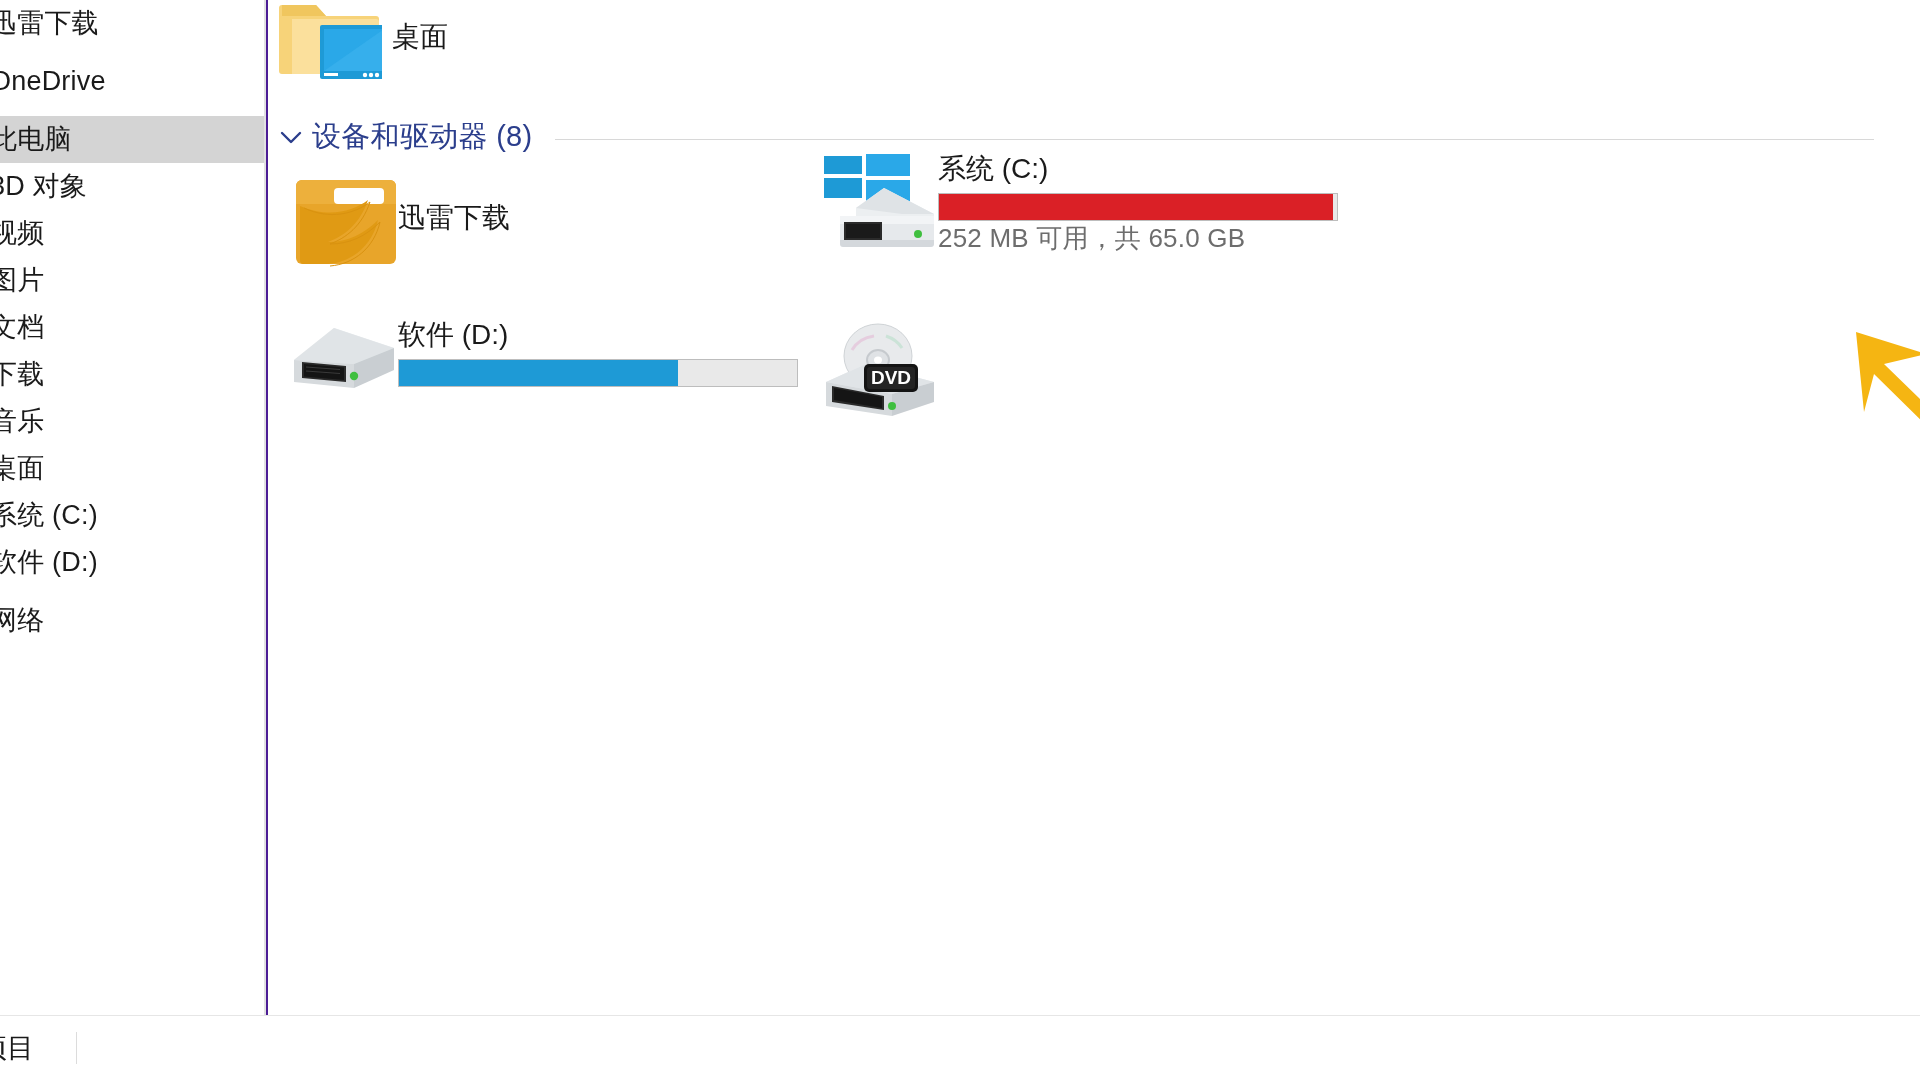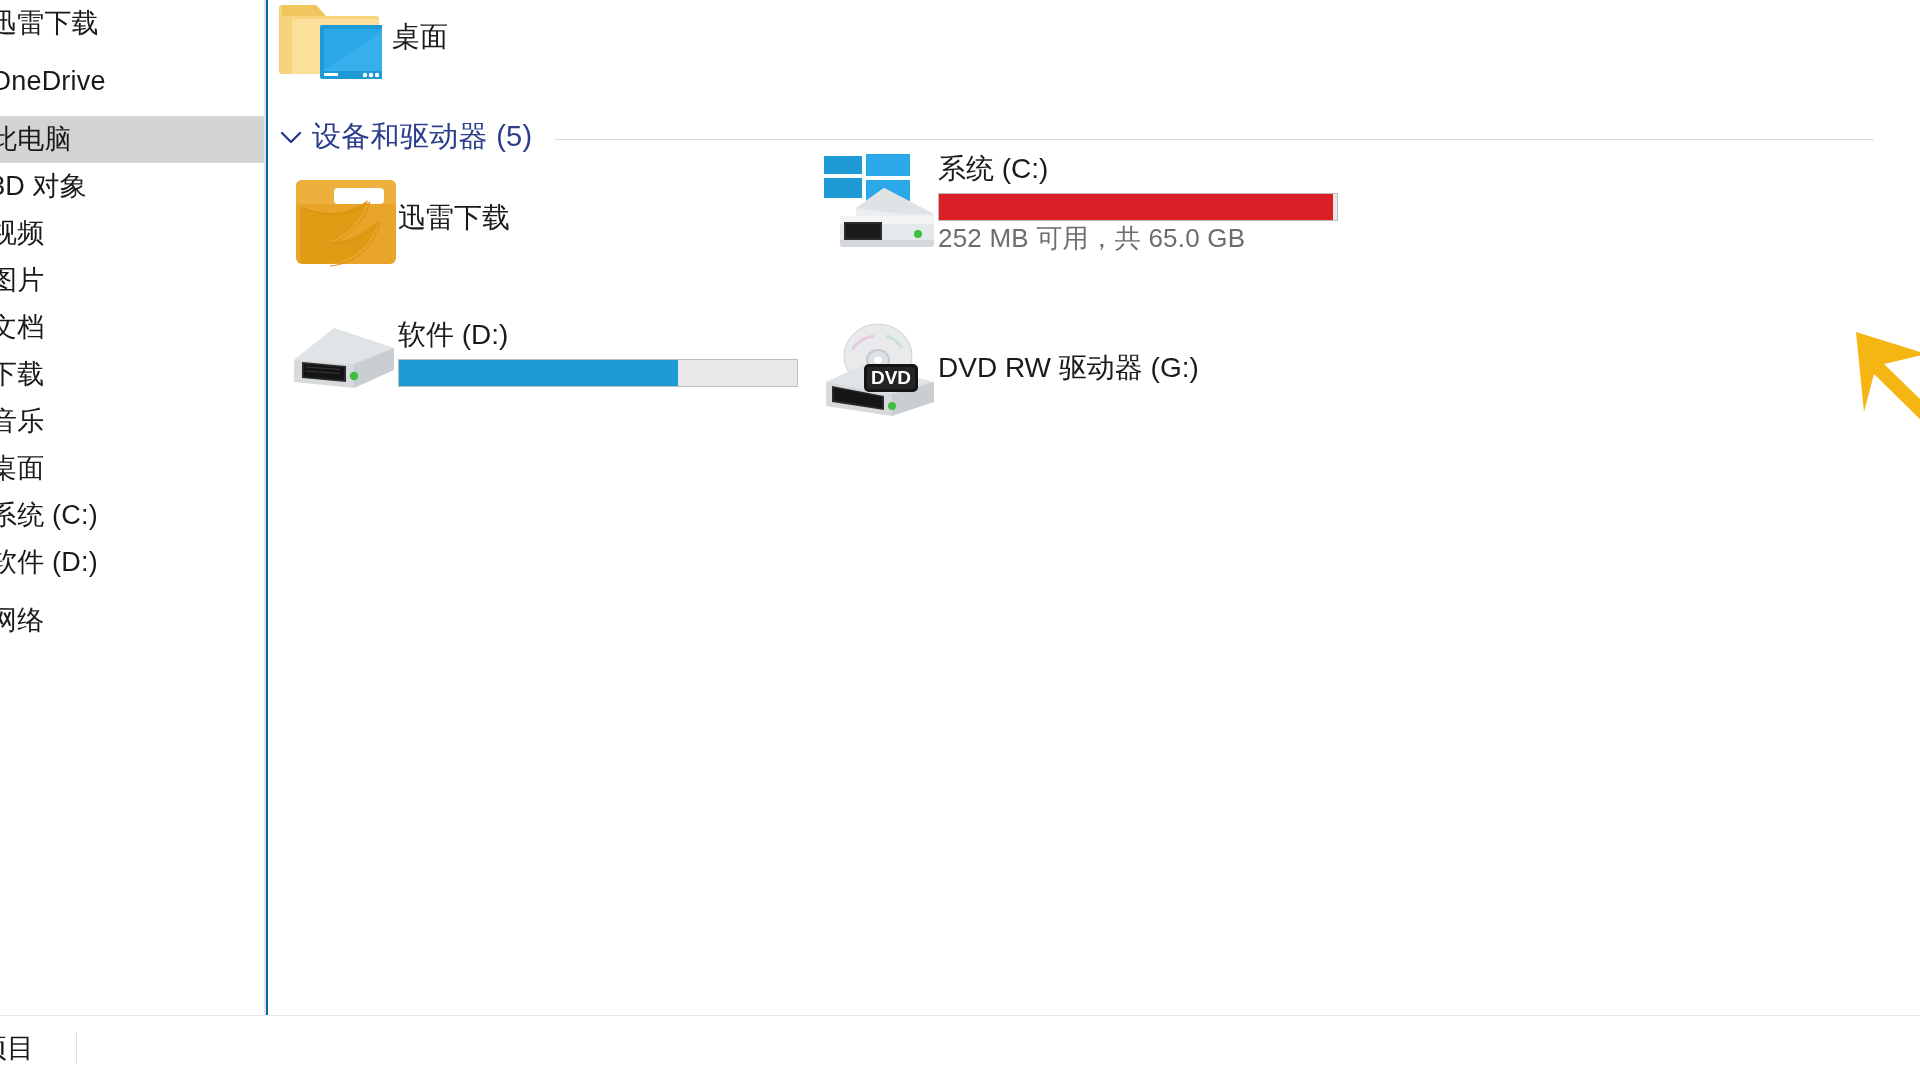--- a/index.html
+++ b/index.html
@@ -8,21 +8,21 @@
     width: 1920px; height: 1080px;
     overflow: hidden;
     background: #ffffff;
     font-family: "Liberation Sans", "DejaVu Sans", sans-serif;
   }
 
   #root {
     position: relative;
     width: 1920px;
     height: 1080px;
-    background: #0369a1;
+    background: #4c1d95;
   }
 
   
   .nav-pane {
     position: absolute;
     left: 0; top: 0;
     width: 266px;
     height: 1015px;
     background: #ffffff;
     border-right: 2px solid #e2e2e2;
@@ -274,21 +274,21 @@
       </div>
       <div class="tile-label">桌面</div>
     </div>
 
     <div class="group-header">
       <span class="chevron">
         <svg width="30" height="30" viewBox="0 0 30 30" aria-hidden="true">
           <path d="M6 11 L15 20 L24 11" fill="none" stroke="#2b3e8c" stroke-width="2.4" stroke-linecap="round" stroke-linejoin="round"></path>
         </svg>
       </span>
-      <span class="group-title">设备和驱动器 (5)</span>
+      <span class="group-title">设备和驱动器 (8)</span>
       <span class="group-rule"></span>
     </div>
 
     <div class="tiles" id="tiles">
         <div class="tile plain" style="left: 0px; top: 0px;">
           <div class="icon-col">
             <svg class="ico" width="104" height="96" viewBox="0 0 104 96" aria-hidden="true">
         <rect x="2" y="8" width="100" height="84" rx="6" fill="#e8a52a"></rect>
         <path d="M2 14 a6 6 0 0 1 6 -6 h88 a6 6 0 0 1 6 6 v18 H2 z" fill="#edb03c"></path>
         <path d="M44 16 h42 a4 4 0 0 1 4 4 v8 a4 4 0 0 1 -4 4 H44 a4 4 0 0 1 -4 -4 v-8 a4 4 0 0 1 4 -4 z" fill="#ffffff"></path>
@@ -361,23 +361,20 @@
         <path d="M4 62 L70 74 L70 96 L4 86 z" fill="#d6dadd"></path>
         <path d="M70 74 L112 62 L112 82 L70 96 z" fill="#c9ced2"></path>
         <path d="M10 66 L62 76 L62 90 L10 82 z" fill="#2a2a2a"></path>
         <path d="M12 68 L60 77 L60 88 L12 80 z" fill="#151515"></path>
         <circle cx="70" cy="86" r="4" fill="#3fbf3f"></circle>
         <rect x="42" y="44" width="54" height="28" rx="5" fill="#141414"></rect>
         <rect x="45" y="47" width="48" height="22" rx="3" fill="#242424"></rect>
         <text x="69" y="64" font-family="Liberation Sans, sans-serif" font-size="19" font-weight="bold" fill="#ffffff" text-anchor="middle">DVD</text>
       </svg>
           </div>
-          <div class="info-col">
-            <div class="drive-name">DVD RW 驱动器 (G:)</div>
-          </div>
         </div>
       </div>
 
     <div class="annot-arrow">
       <svg width="300" height="270" viewBox="0 0 300 270" aria-hidden="true">
         <g fill="#f5b512">
           <path d="M8 12 L78 34 L36 44 L250 252 L238 262 L26 54 L16 92 Z"></path>
         </g>
       </svg>
     </div>

